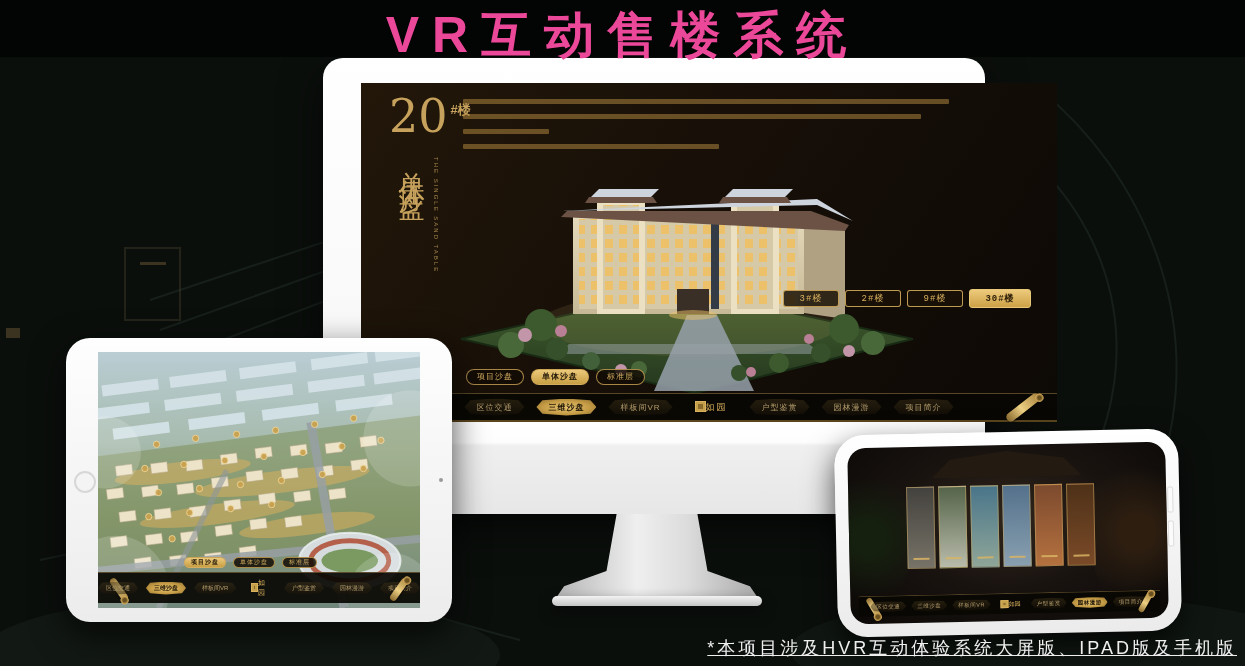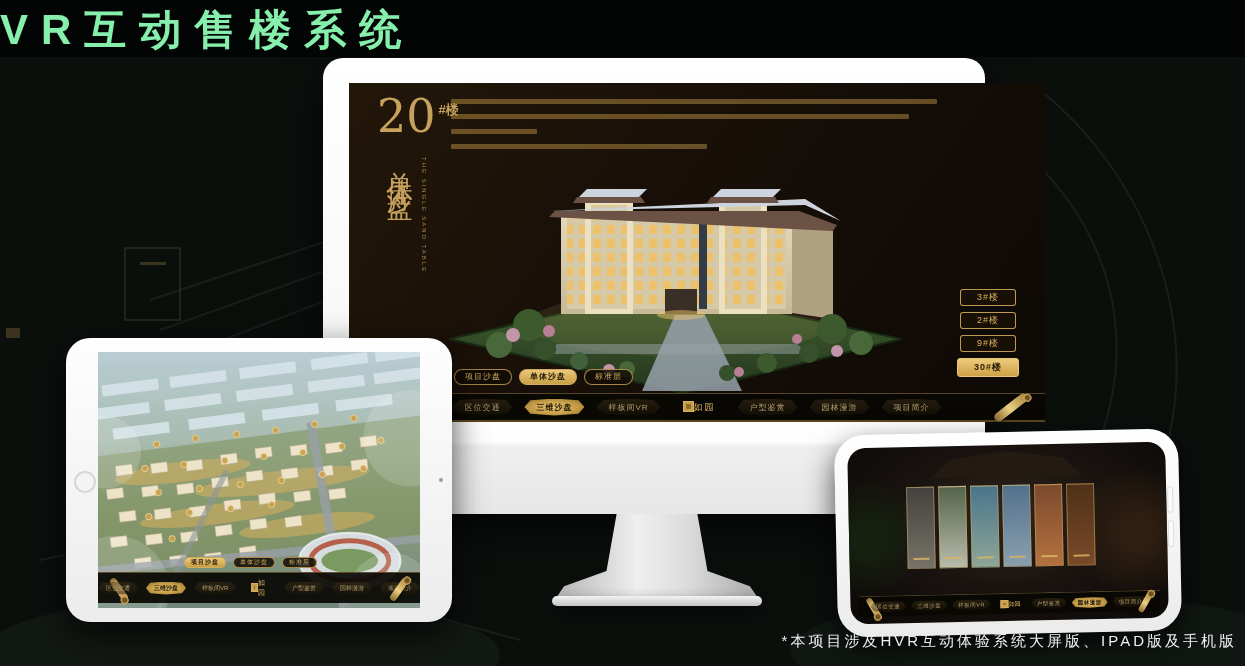--- a/index.html
+++ b/index.html
@@ -2,50 +2,50 @@
 <html><head>
 <meta charset="utf-8">
 <style>
   html,body{margin:0;padding:0;background:#000;}
   body{width:1245px;height:666px;position:relative;overflow:hidden;
        font-family:"Liberation Sans",sans-serif;background:#0b0f0c;}
 
   
   .bg-scene{position:absolute;inset:0;z-index:1;}
   .header-strip{position:absolute;left:0;top:0;width:1245px;height:57px;background:#030404;z-index:3;}
-  .page-title{position:absolute;left:0;top:2px;width:1245px;text-align:left;color:#86efac;
-      font-size:42px;font-weight:700;letter-spacing:13px;z-index:4;}
+  .page-title{position:absolute;left:0;top:2px;width:1245px;text-align:center;color:#ec4899;
+      font-size:50px;font-weight:700;letter-spacing:13px;z-index:4;}
 
   
   .monitor{position:absolute;left:323px;top:58px;width:662px;height:456px;z-index:2;
       background:linear-gradient(180deg,#ffffff,#f4f4f4);border-radius:20px 20px 8px 8px;
       box-shadow:0 14px 40px rgba(0,0,0,.65);}
   .m-chin{position:absolute;left:0;right:0;top:364px;bottom:0;border-radius:0 0 8px 8px;
       background:linear-gradient(180deg,#ffffff 0%,#fdfdfd 22%,#efefef 26%,#e7e7e7 100%);}
-  .m-screen{position:absolute;left:26px;top:25px;width:696px;height:339px;overflow:hidden;
+  .m-screen{position:absolute;left:38px;top:25px;width:696px;height:339px;overflow:hidden;
       background:linear-gradient(125deg,#221709 0%,#170f08 45%,#0d0905 100%);}
   .m-stand-neck{position:absolute;left:556px;top:514px;width:202px;height:84px;z-index:2;
       background:linear-gradient(90deg,#b5b5b5,#efefef 40%,#dcdcdc 65%,#ababab);
       clip-path:polygon(30% 0%,70% 0%,75% 68%,96% 86%,100% 100%,0% 100%,4% 86%,25% 68%);}
   .m-stand-base{position:absolute;left:552px;top:596px;width:210px;height:10px;z-index:2;
       border-radius:5px;background:linear-gradient(180deg,#f3f3f3,#c4c4c4);
       box-shadow:0 6px 14px rgba(0,0,0,.55);}
 
   
   .headline{position:absolute;left:28px;top:10px;display:flex;color:#c6a25c;}
   .headline .num{font-family:"DejaVu Serif",serif;font-size:46px;line-height:1;}
   .headline .unit{font-size:13px;margin:8px 0 0 3px;font-weight:700;}
   .headline-vert{position:absolute;left:34px;top:68px;writing-mode:vertical-rl;
       font-family:"DejaVu Serif",serif;font-size:26px;letter-spacing:8px;color:#c6a25c;}
   .headline-vert-en{position:absolute;left:72px;top:74px;writing-mode:vertical-rl;
       font-size:6px;letter-spacing:2px;color:rgba(198,162,92,.8);}
   .desc{position:absolute;left:102px;top:16px;width:488px;}
   .desc .bar{height:5px;background:rgba(186,141,66,.5);margin-bottom:10px;filter:blur(.5px);border-radius:1px;}
   .model-wrap{position:absolute;left:88px;top:56px;width:470px;height:255px;}
-  .floor-btns{position:absolute;right:26px;top:206px;display:flex;flex-direction:column;gap:6px;align-items:center;}
+  .floor-btns{position:absolute;right:26px;top:206px;display:flex;flex-direction:row;gap:6px;align-items:center;font-family:Liberation Mono, monospace;}
   .fbtn{min-width:54px;height:15px;display:flex;align-items:center;justify-content:center;
       font-size:9px;color:#d9b05e;background:rgba(26,18,7,.85);
       border:1px solid rgba(210,170,90,.9);border-radius:3px;letter-spacing:1px;}
   .fbtn.selected{background:linear-gradient(180deg,#edca7c,#cda146);color:#2a1c08;
       font-weight:700;min-width:60px;height:17px;border-color:#e8c878;}
   .sub-tabs{position:absolute;display:flex;gap:7px;}
   .m-screen .sub-tabs{left:105px;top:286px;}
   .stab{padding:2px 10px;font-size:8px;border-radius:8px;color:#cfa95e;letter-spacing:1px;
       border:1px solid rgba(206,166,88,.8);background:rgba(18,12,5,.85);line-height:1.2;}
   .stab.selected{background:linear-gradient(180deg,#ecc97b,#c89f44);color:#241a0a;font-weight:700;}
@@ -112,22 +112,22 @@
       display:flex;align-items:flex-end;justify-content:center;padding-bottom:8px;}
   .g-cap{width:60%;height:2px;background:rgba(216,180,100,.85);}
   .nav-sm{height:20px;bottom:7px;left:8px;right:8px;gap:5px;border-radius:2px;}
   .nav-sm .nv-group{gap:5px;}
   .nv-item.tiny{font-size:5.5px;padding:2px 6px;letter-spacing:.5px;}
   .nav-sm .nv-logo{font-size:6px;margin:0 5px;}
   .nav-sm .seal{width:6px;height:6px;margin-bottom:1px;}
   .nav-sm .scroll-l{width:22px;height:6px;left:4px;bottom:6px;transform:rotate(60deg);}
   .nav-sm .scroll-r{width:22px;height:6px;right:4px;bottom:6px;transform:rotate(-60deg);}
 
-  .footnote{position:absolute;right:8px;bottom:15px;z-index:6;color:#efefef;
-      font-size:15px;letter-spacing:3px;}
+  .footnote{position:absolute;right:8px;bottom:6px;z-index:6;color:#efefef;
+      font-size:18px;letter-spacing:3px;text-decoration:underline;}
 </style>
 </head>
 <body>
 
 <svg class="bg-scene" viewBox="0 0 1245 666">
   <rect width="1245" height="666" fill="#0b0f0c"></rect>
   <g stroke="#23302a" stroke-width="2" opacity=".5" fill="none">
     <path d="M150 300 L360 230"></path>
       <path d="M160 330 L370 255"></path>
       <path d="M170 360 L380 280"></path>

